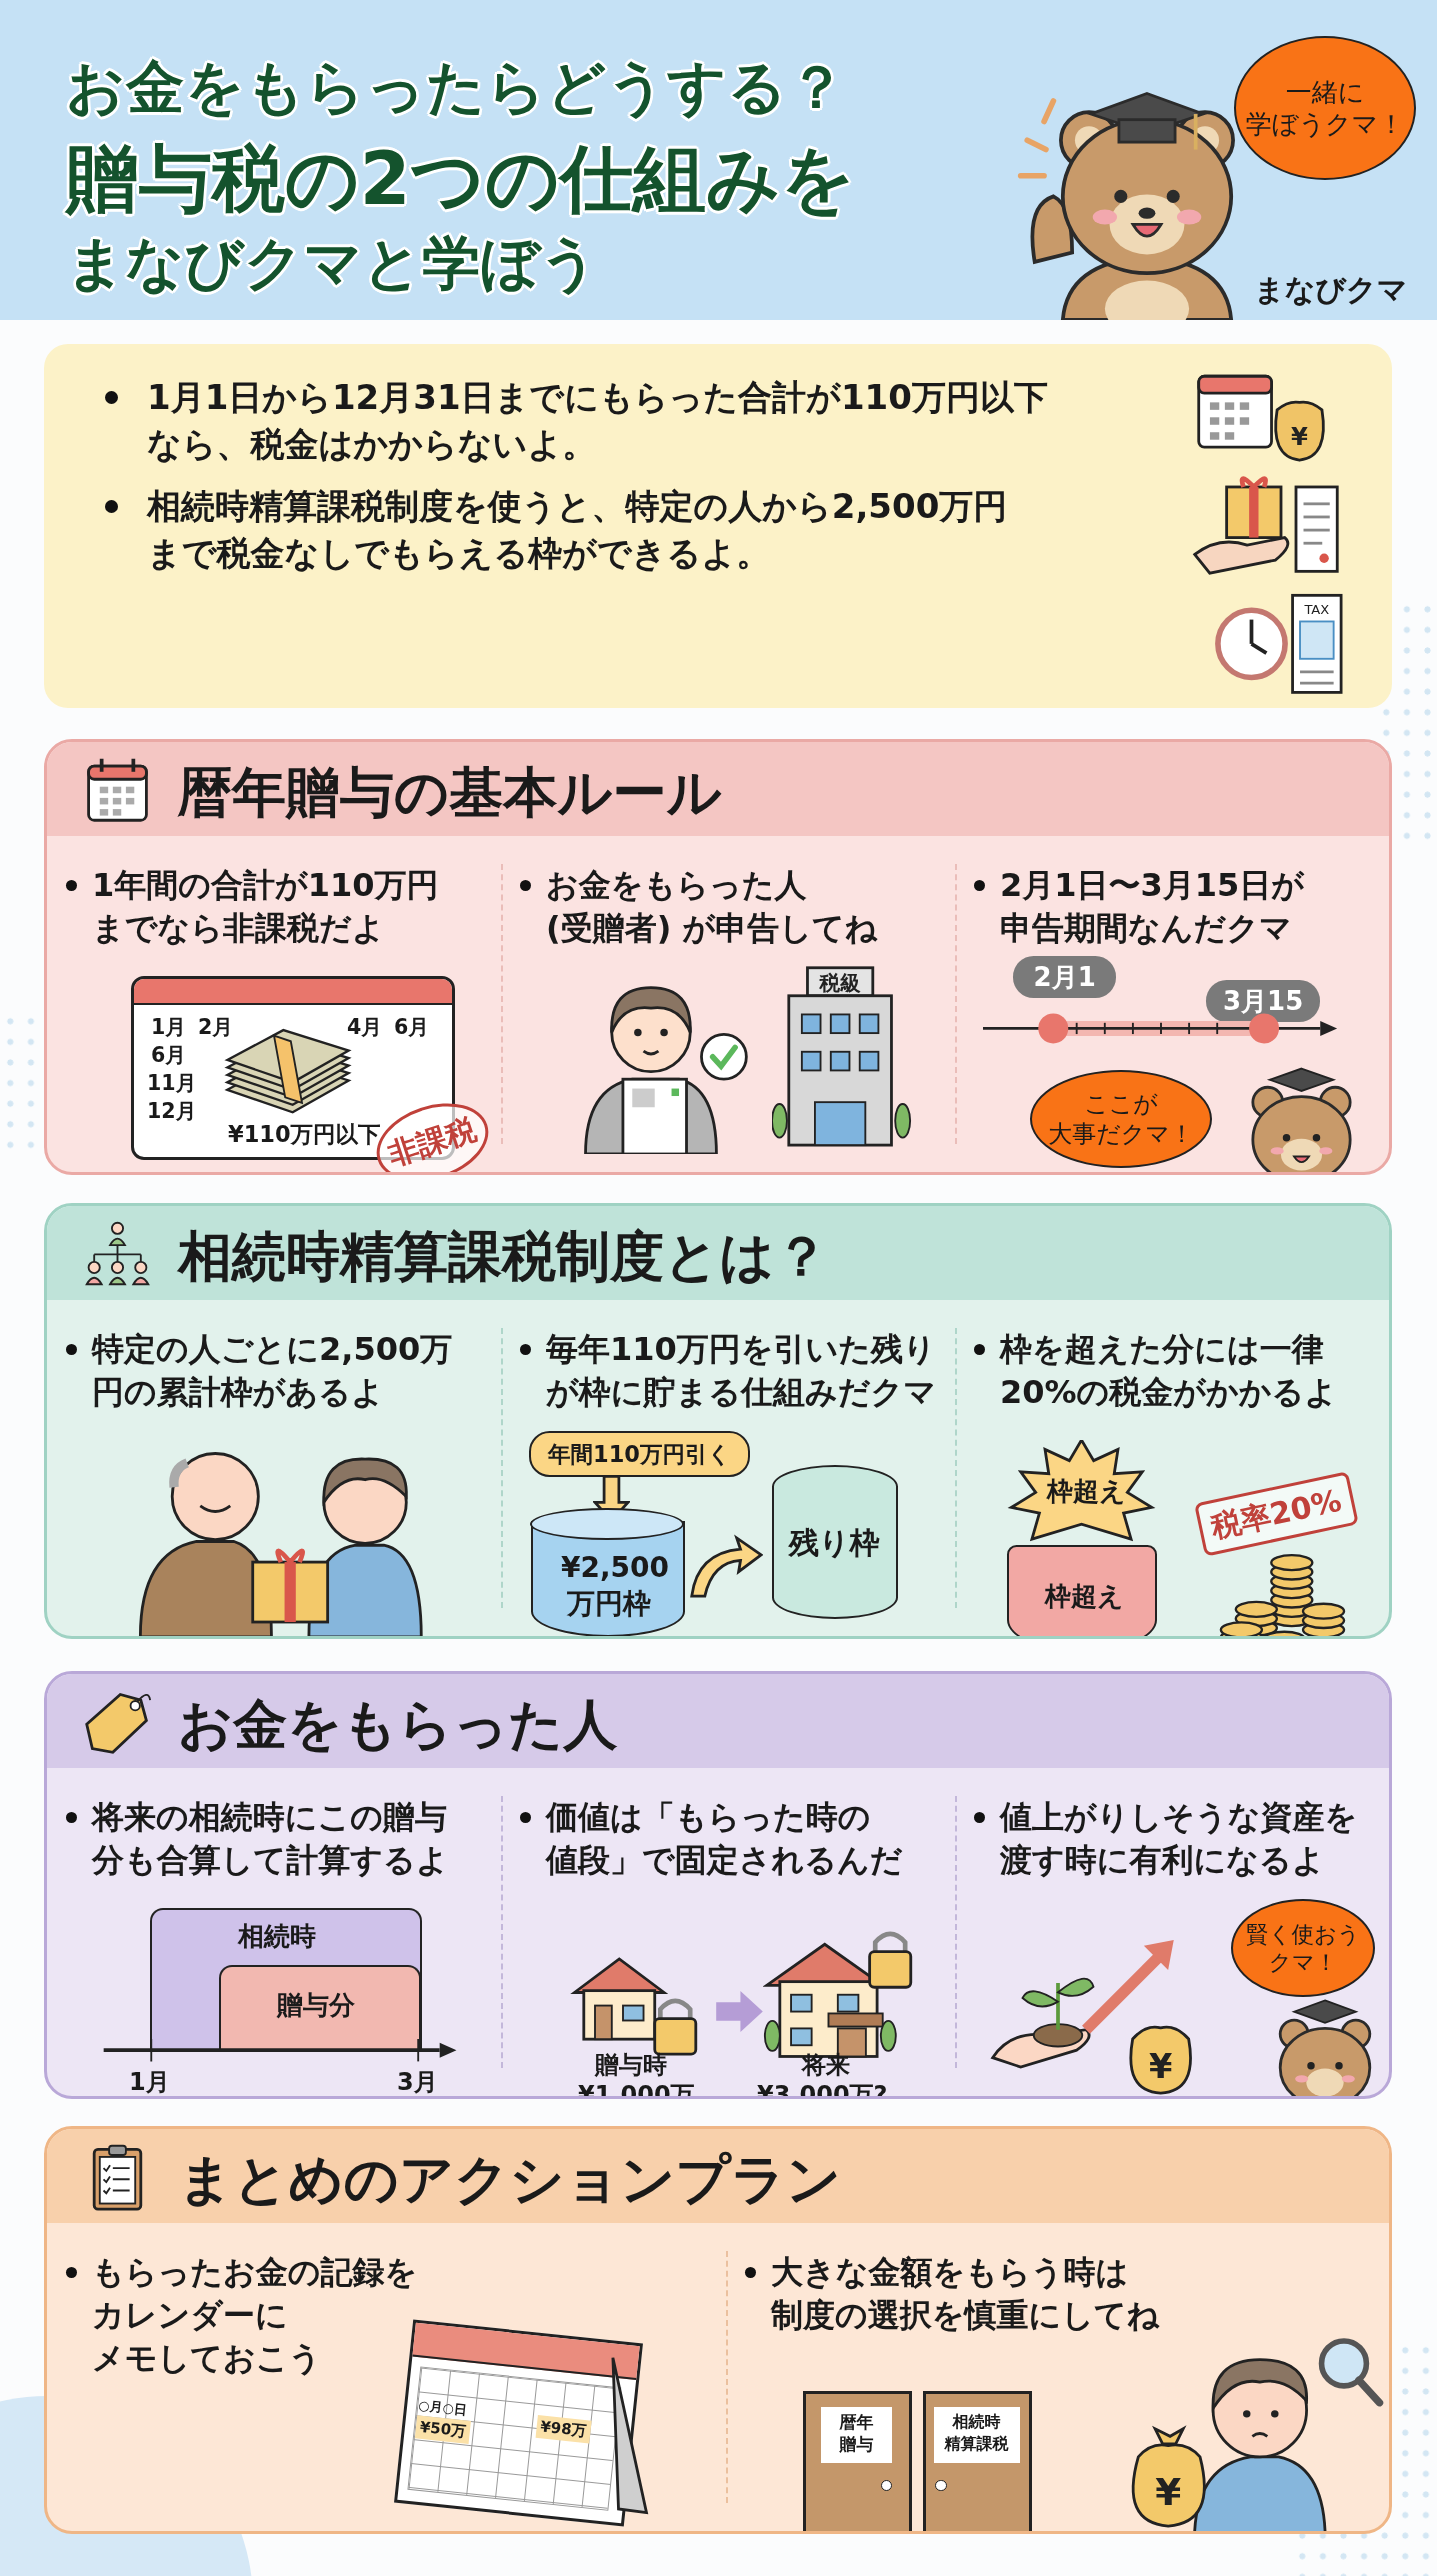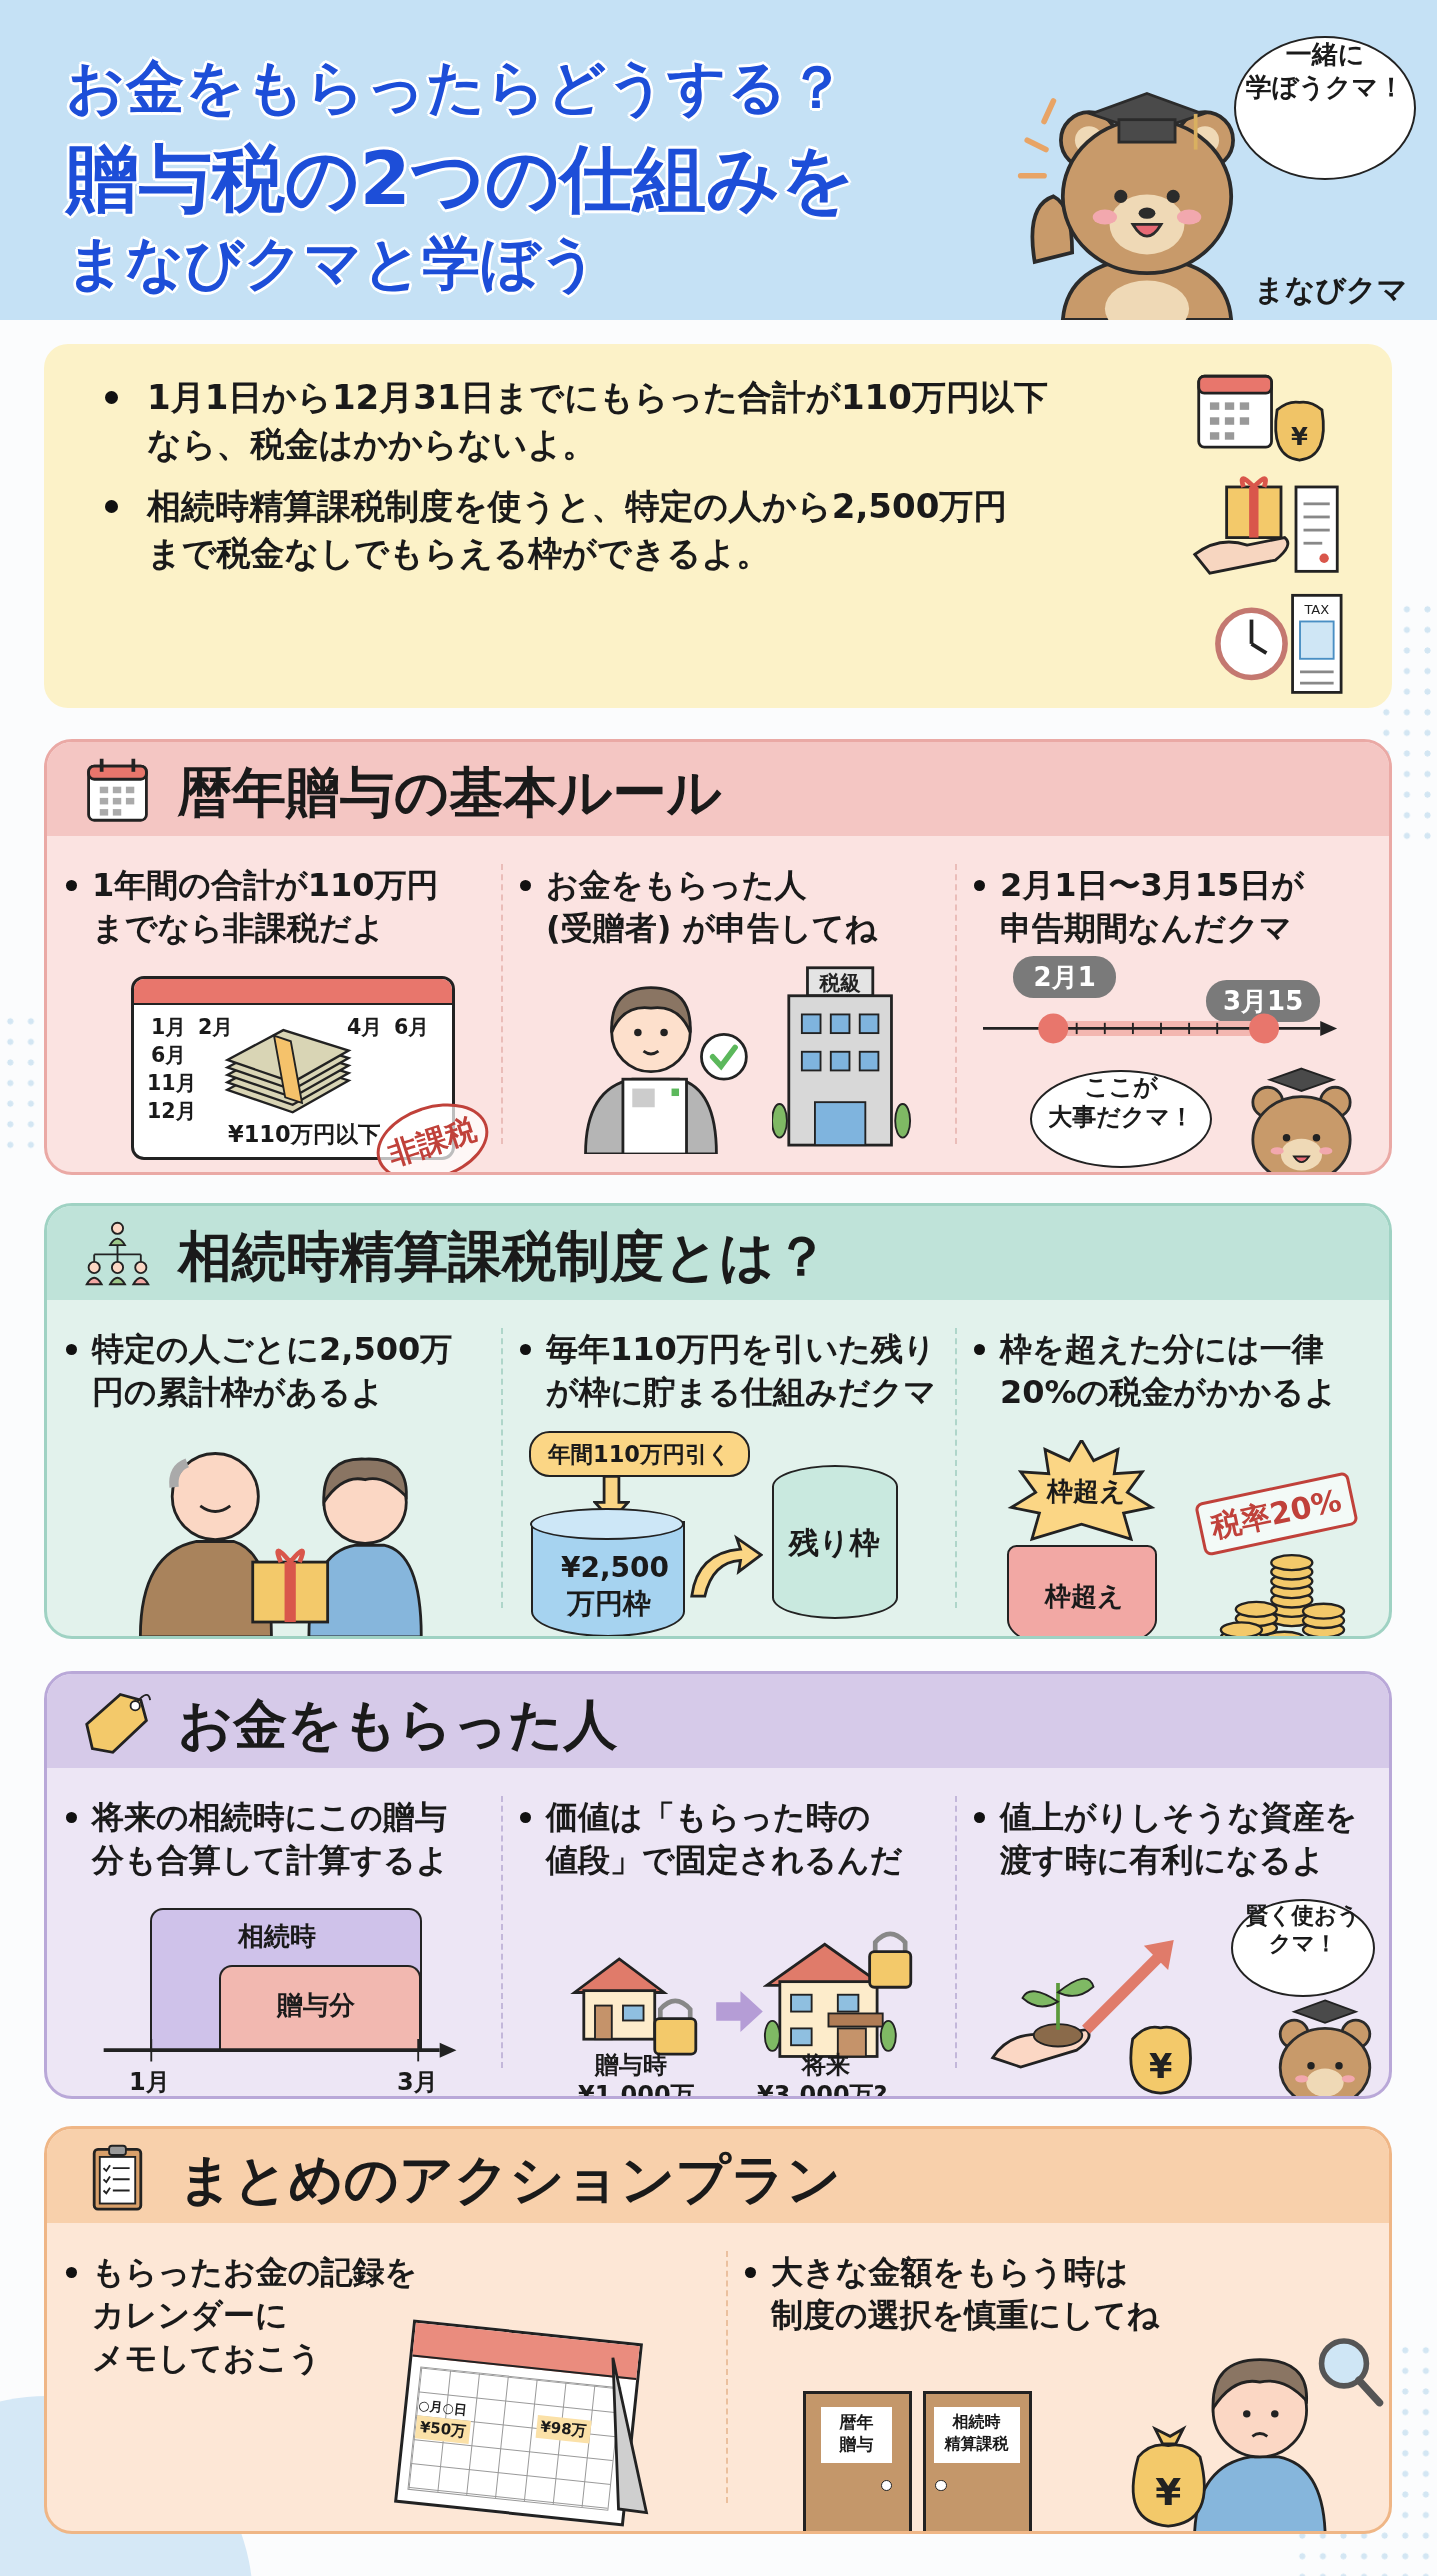--- a/index.html
+++ b/index.html
@@ -2,26 +2,26 @@
 <html style="font-size:15px"><head>
 <meta charset="utf-8">
 <style>
   html,body{margin:0;padding:0;}
   body{width:1438px;height:2576px;position:relative;overflow:hidden;background:#fbfcfd;font-family:"DejaVu Sans","Liberation Sans",sans-serif;color:#1a1a1a;}
   .abs{position:absolute;}
   .dots{position:absolute;background-image:radial-gradient(circle,#cfe4f2 2.8px,transparent 3.3px);background-size:20.6px 20.6px;opacity:.9;}
   .blob{position:absolute;border-radius:50%;background:#d5e8f6;}
   
   #header{position:absolute;left:0;top:0;width:1438px;height:320px;background:#c5e1f5;}
-  .title{position:absolute;left:66px;font-weight:bold;color:#1d4ed8;white-space:nowrap;
+  .title{position:absolute;left:66px;font-weight:bold;color:#14532d;white-space:nowrap;
          text-shadow:2.8px 0 0 #fff,-2.8px 0 0 #fff,0 2.8px 0 #fff,0 -2.8px 0 #fff,1.9px 1.9px 0 #fff,-1.9px -1.9px 0 #fff,1.9px -1.9px 0 #fff,-1.9px 1.9px 0 #fff;}
   #t1{top:49px;font-size:58px;letter-spacing:0.9px;}
   #t2{top:131px;font-size:73px;letter-spacing:0px;}
   #t3{top:225px;font-size:58px;}
-  .bubble{position:absolute;background:#ffffff;border:2.8px solid #222;border-radius:50%;display:flex;justify-content:center;text-align:center;font-weight:bold;line-height:1.25;}
+  .bubble{position:absolute;background:#f97316;border:2.8px solid #222;border-radius:50%;display:flex;align-items:center;justify-content:center;text-align:center;font-weight:normal;line-height:1.25;}
   
   #summary{position:absolute;left:44px;top:344px;width:1348px;height:364px;background:#fcf2c8;border-radius:24px;}
   .sum-item{position:absolute;left:103px;font-size:34px;font-weight:bold;line-height:47px;width:1011px;}
   .sum-item .dot{position:absolute;left:-42px;top:17px;width:13px;height:13px;border-radius:50%;background:#111;}
   
   .sec{position:absolute;left:44px;width:1348px;border-radius:28px;overflow:hidden;border:3.7px solid;box-sizing:border-box;}
   .sec-head{position:absolute;left:0;top:0;width:100%;height:94px;}
   .sec-title{position:absolute;left:131px;top:15px;font-size:54px;font-weight:bold;white-space:nowrap;}
   .sec-icon{position:absolute;left:36px;top:13px;width:69px;height:69px;}
   .col{position:absolute;top:94px;bottom:0;}

